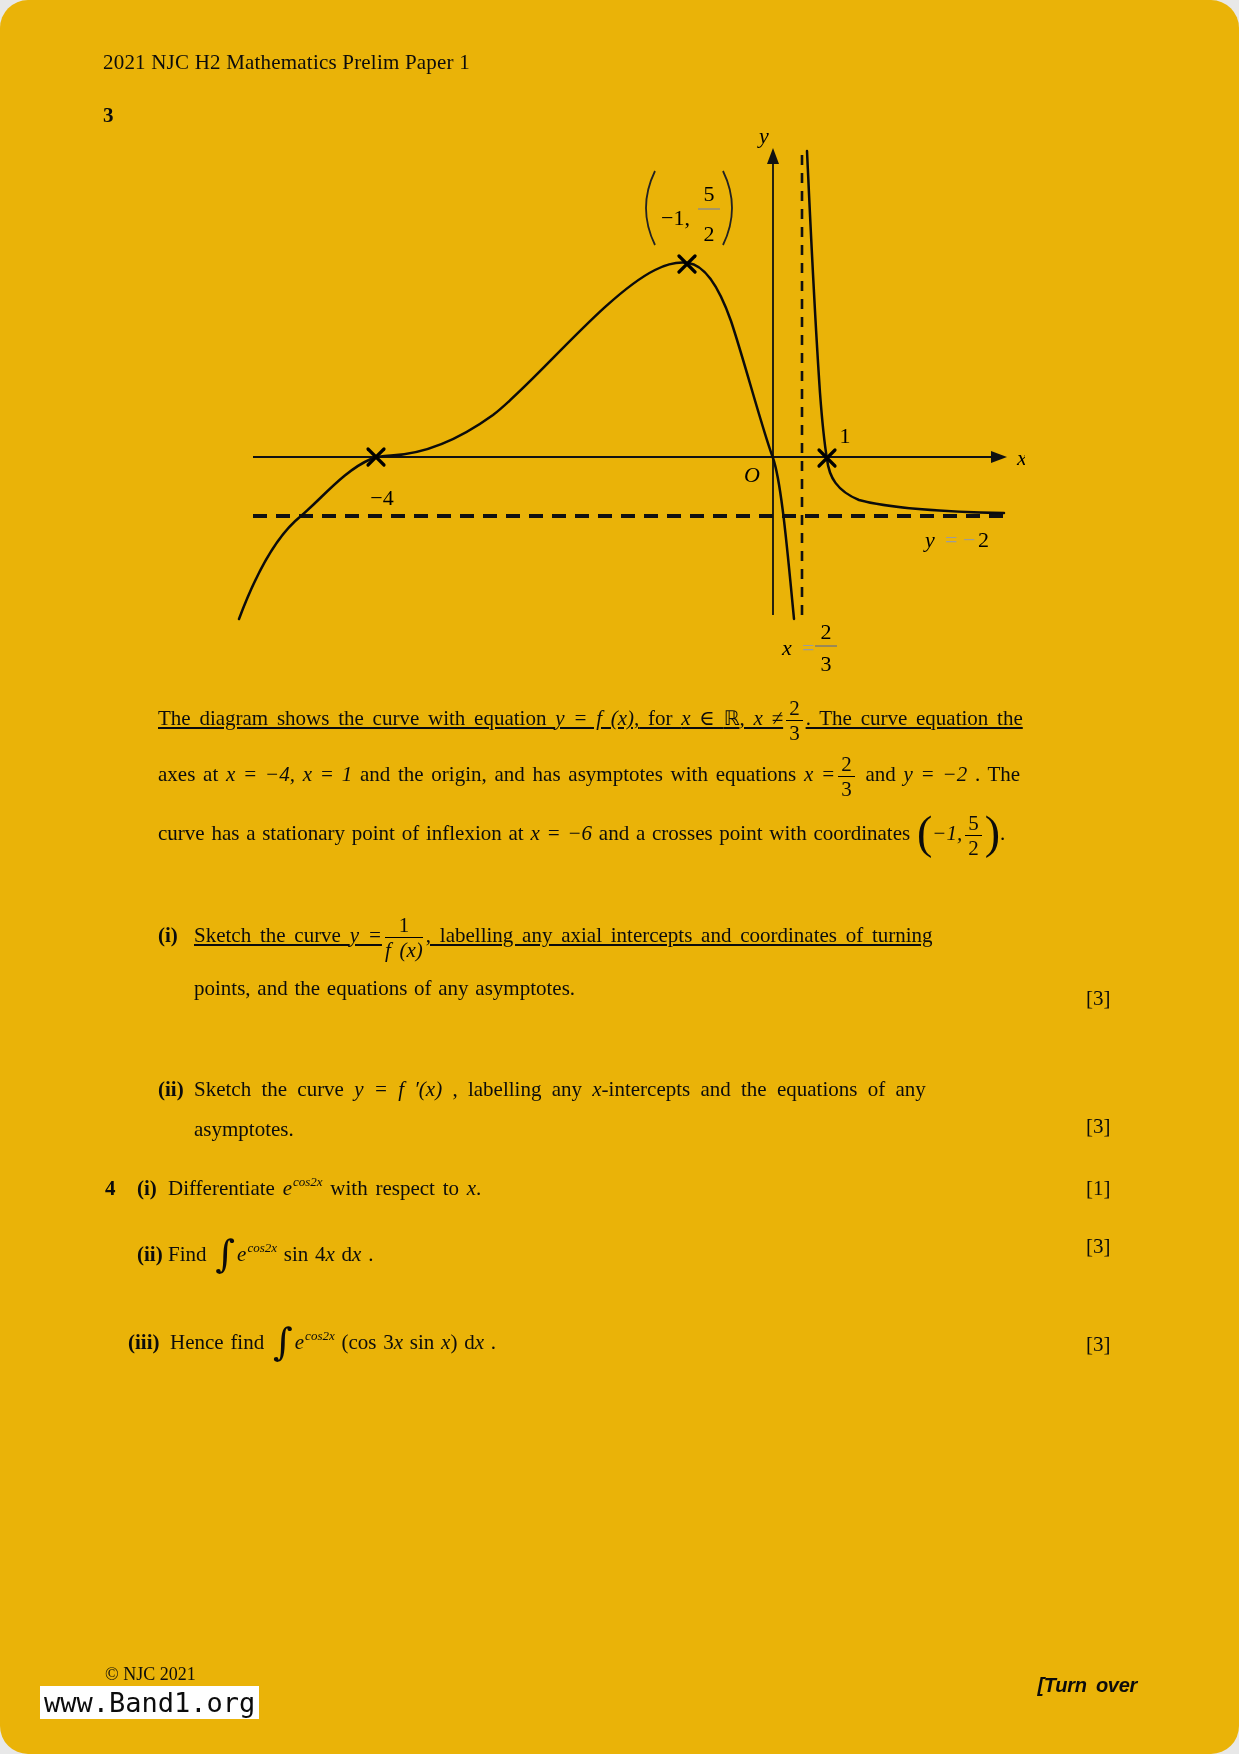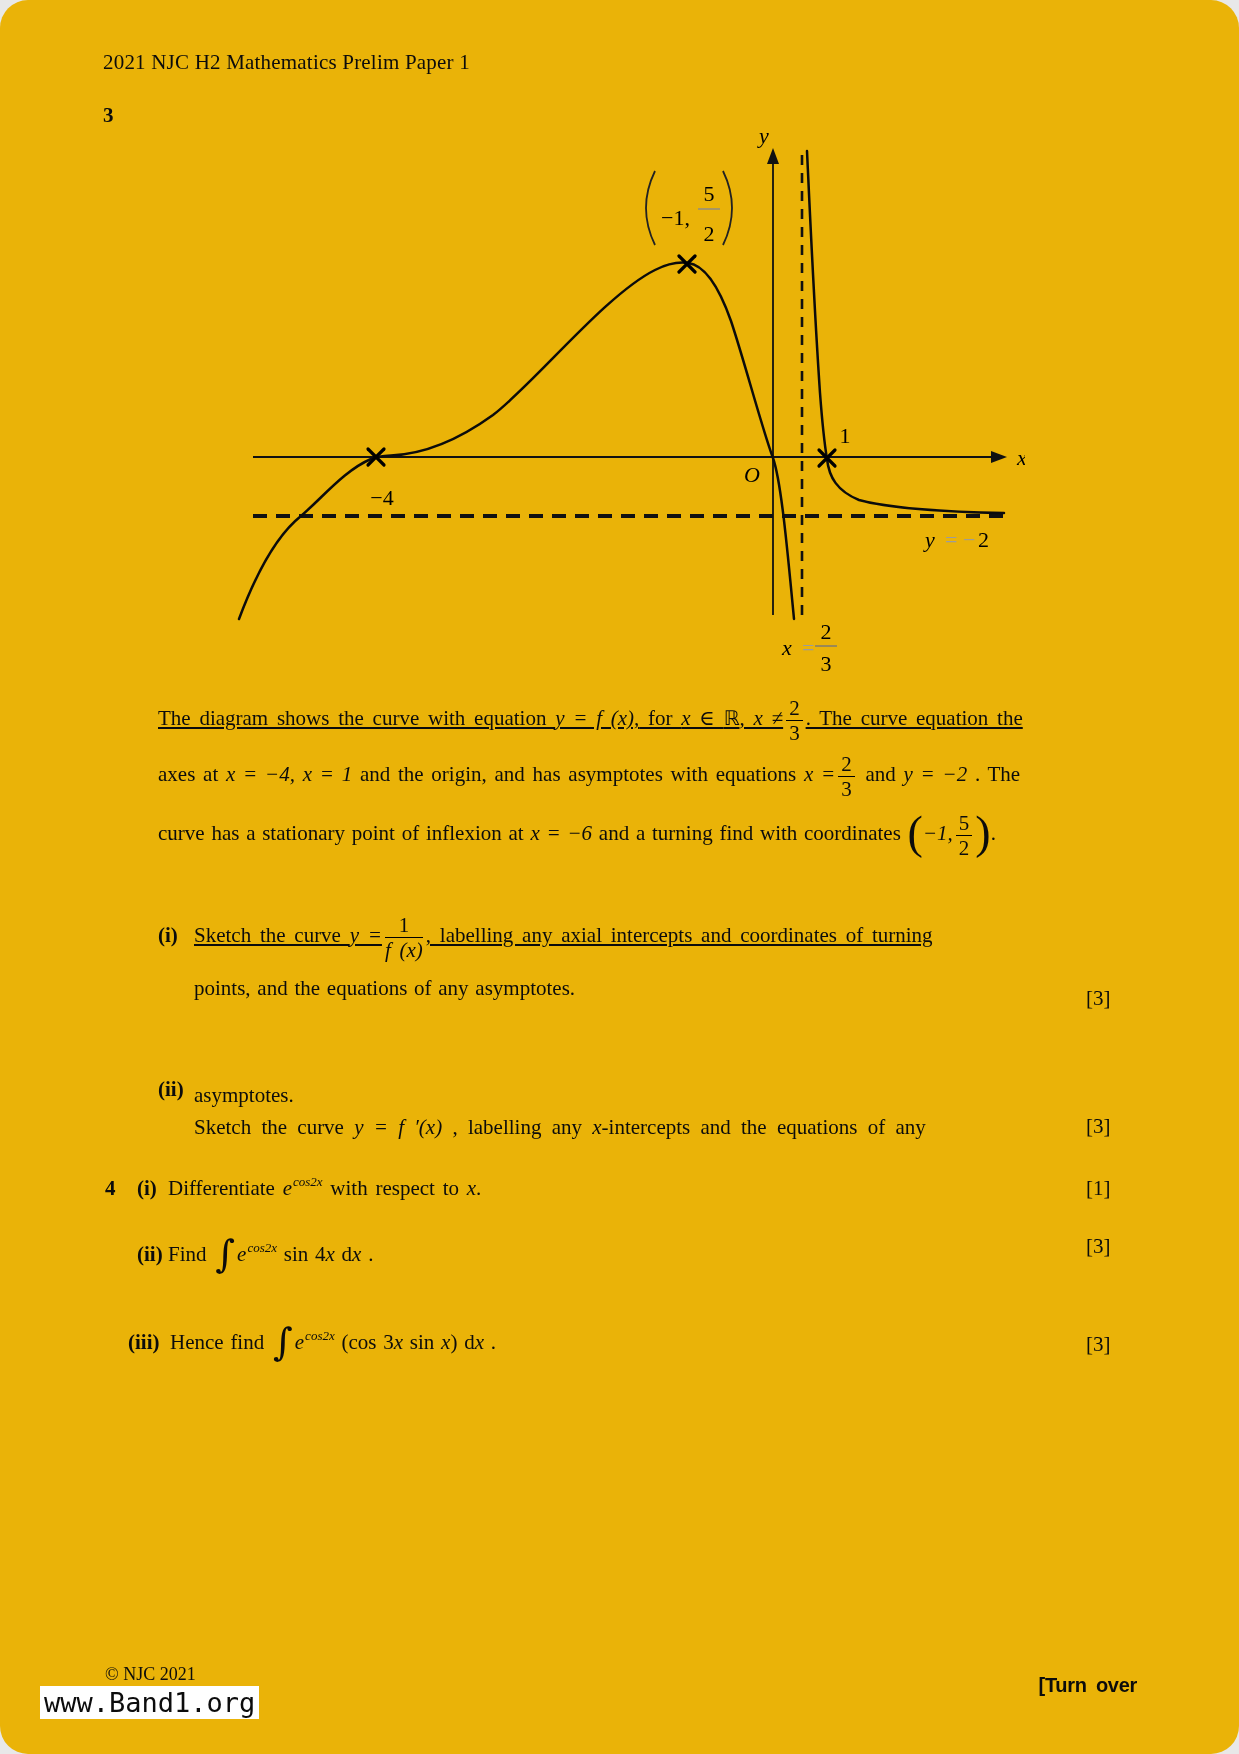--- a/index.html
+++ b/index.html
@@ -19,21 +19,21 @@
   .sup{display:inline-block;position:relative;top:-9px;font-size:13px;font-style:italic;margin-left:1px;}
   .intg{font-family:"DejaVu Serif",serif;font-size:38px;vertical-align:middle;line-height:1;
         display:inline-block;position:relative;top:-2px;margin:0 2px;}
   .marks{position:absolute;left:1086px;width:50px;font-size:21px;}
   .partrow{display:flex;}
   .plabel{font-weight:bold;font-size:21px;flex:0 0 36px;}
   .ws1{word-spacing:1.5px;} .ws2{word-spacing:2.5px;} .ws3{word-spacing:3.5px;text-decoration:underline;} .ws5{word-spacing:5px;}
   .footer-copy{font-size:18px;}
   .watermark{font-family:"DejaVu Sans Mono",monospace;font-size:27px;background:#fff;padding:1px 4px;}
   .turnover{font-family:"Liberation Sans",sans-serif;font-weight:bold;font-size:20px;
-            letter-spacing:-0.3px;word-spacing:4px;}
+            letter-spacing:-0.3px;word-spacing:4px;font-style:italic;}
   svg text{font-family:"Liberation Serif","DejaVu Serif",serif;}
 </style>
 </head>
 <body>
 
 <div class="page">
 
   <div class="abs hdr" style="left:103px;top:50px;">2021 NJC H2 Mathematics Prelim Paper 1</div>
 
   <div class="abs qnum" style="left:103px;top:103px;">3</div>
@@ -100,45 +100,45 @@
   </svg>
 
   <div class="abs" style="left:158px;top:690px;width:860px;">
     <div class="pline ws3" style="height:56px;line-height:56px;">
       <span>The diagram shows the curve with equation </span><span class="m">y = f (x),</span><span> for </span><span class="m">x ∈ </span><span class="bb">ℝ</span><span class="m">, x ≠</span><span class="frac"><span class="num">2</span><span class="den">3</span></span><span>. The curve equation the</span>
     </div>
     <div class="pline ws2" style="height:56px;line-height:56px;">
       <span>axes at </span><span class="m">x = −4, x = 1</span><span> and the origin, and has asymptotes with equations </span><span class="m">x =</span><span class="frac"><span class="num">2</span><span class="den">3</span></span><span> and </span><span class="m">y = −2</span><span> . The</span>
     </div>
     <div class="pline ws1" style="height:62px;line-height:62px;">
-      <span>curve has a stationary point of inflexion at </span><span class="m">x = −6</span><span> and a turning find with coordinates </span><span class="bp">(</span><span class="m">−1,</span><span class="frac"><span class="num">5</span><span class="den">2</span></span><span class="bp">)</span><span>.</span>
+      <span>curve has a stationary point of inflexion at </span><span class="m">x = −6</span><span> and a crosses point with coordinates </span><span class="bp">(</span><span class="m">−1,</span><span class="frac"><span class="num">5</span><span class="den">2</span></span><span class="bp">)</span><span>.</span>
     </div>
   </div>
 
   <div class="abs partrow" style="left:158px;top:897px;width:935px;">
     <div class="plabel" style="line-height:76px;">(i)</div>
     <div>
       <div class="pline ws3" style="height:76px;line-height:76px;">
         <span>Sketch the curve </span><span class="m">y =</span><span class="frac"><span class="num">1</span><span class="den m">f (x)</span></span><span>, labelling any axial intercepts and coordinates of turning</span>
       </div>
       <div class="pline ws1" style="height:30px;line-height:30px;">
         <span>points, and the equations of any asymptotes.</span>
       </div>
     </div>
   </div>
   <div class="marks" style="top:986px;">[3]</div>
 
   <div class="abs partrow" style="left:158px;top:1072px;width:935px;">
     <div class="plabel" style="line-height:34px;">(ii)</div>
     <div>
+      <div class="pline ws5" style="height:34px;line-height:34px;">
+        <span>Sketch the curve </span><span class="m">y = f ′(x)</span><span> , labelling any </span><span class="m">x</span><span>-intercepts and the equations of any</span>
+      </div>
       <div class="pline ws1" style="height:30px;line-height:30px;margin-top:8px;">
         <span>asymptotes.</span>
-      </div>
-      <div class="pline ws5" style="height:34px;line-height:34px;">
-        <span>Sketch the curve </span><span class="m">y = f ′(x)</span><span> , labelling any </span><span class="m">x</span><span>-intercepts and the equations of any</span>
       </div>
     </div>
   </div>
   <div class="marks" style="top:1114px;">[3]</div>
 
   <div class="abs partrow" style="left:105px;top:1168px;width:990px;">
     <div class="qnum" style="flex:0 0 32px;line-height:40px;">4</div>
     <div class="plabel" style="flex:0 0 31px;line-height:40px;">(i)</div>
     <div class="pline ws2" style="height:40px;line-height:40px;">
       <span>Differentiate </span><span class="m">e</span><span class="sup">cos2x</span><span> with respect to </span><span class="m">x</span><span>.</span>

